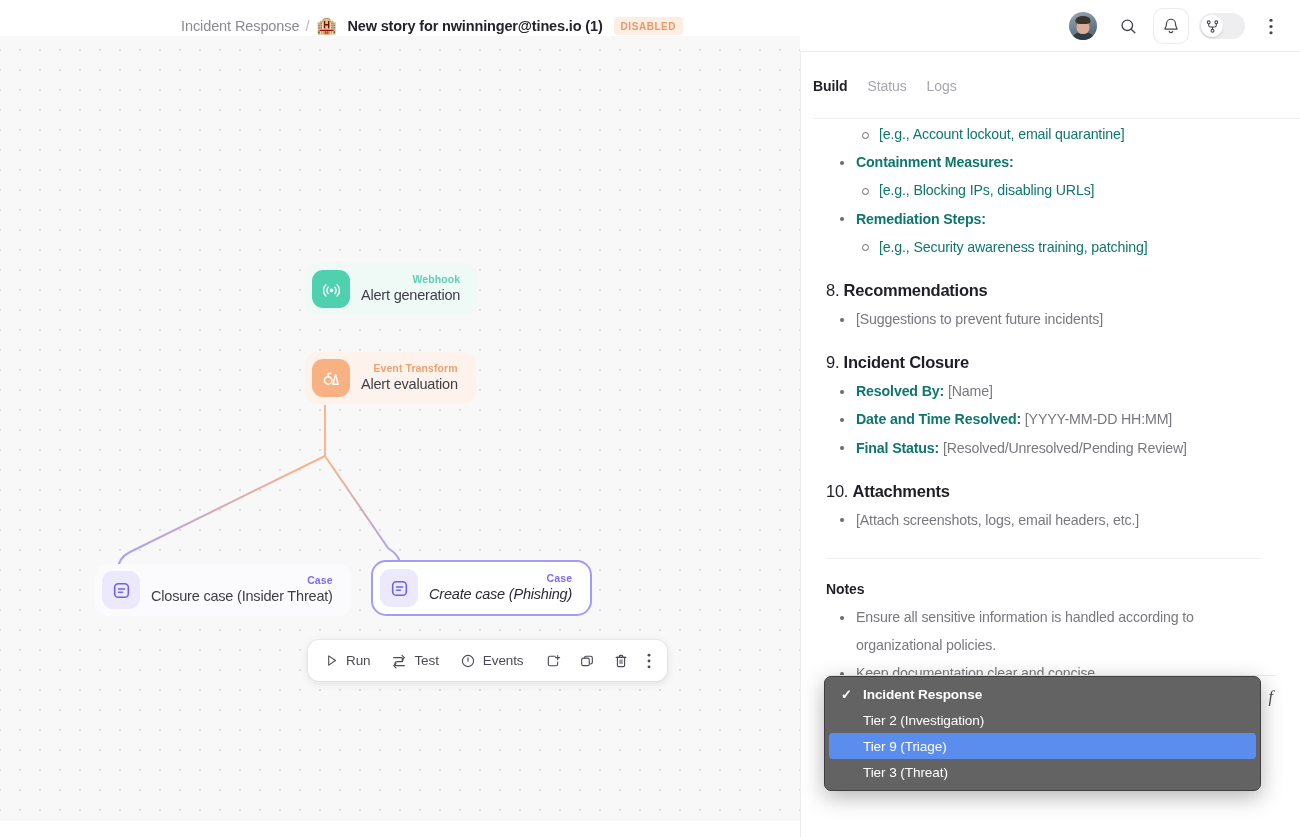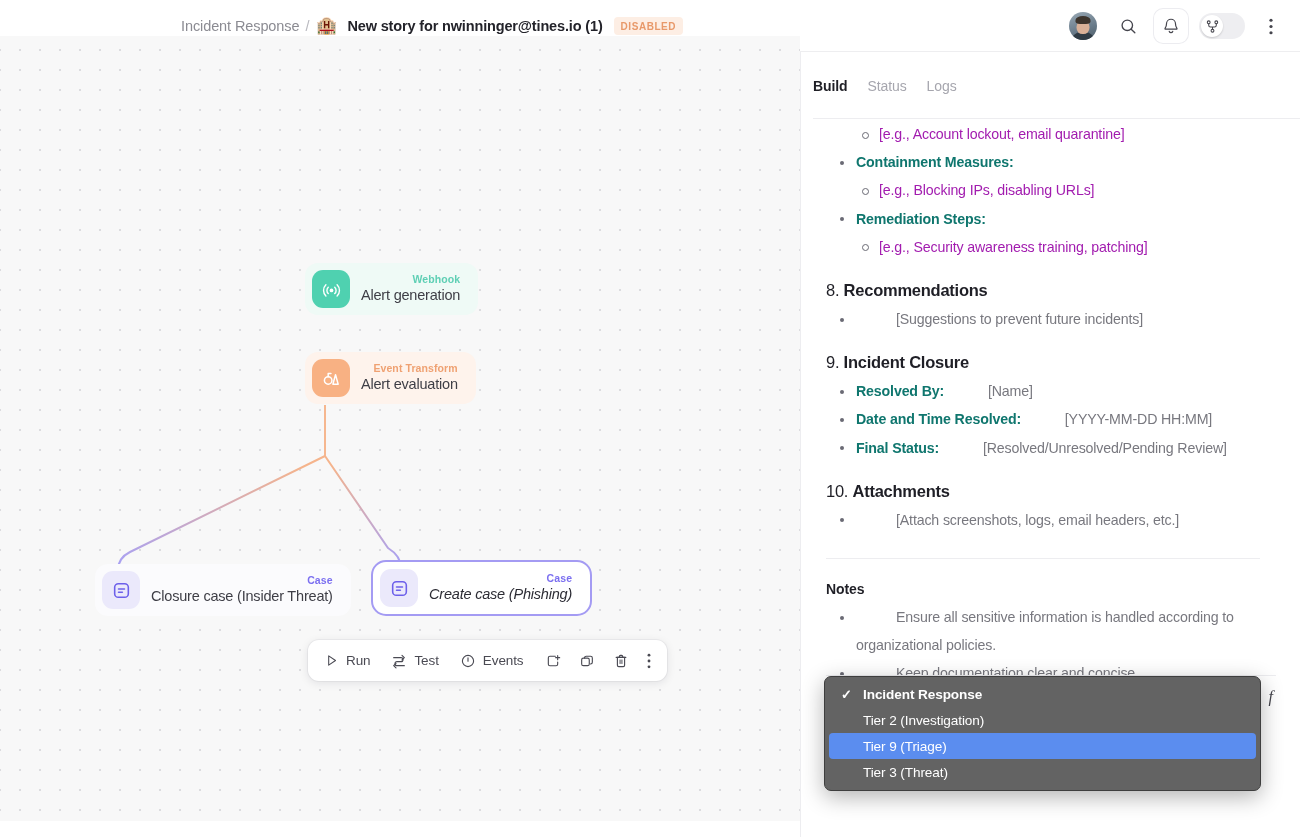--- a/index.html
+++ b/index.html
@@ -186,29 +186,29 @@
     position: relative; padding-left: 30px;
     font-size: 14.2px; color: #4d4d56; line-height: 28.2px; letter-spacing: -0.15px;
   }
   ul.l1 > li::before {
     content: ""; position: absolute; left: 14px; top: 12.6px;
     width: 4px; height: 4px; border-radius: 50%; background: #6a6a74;
   }
   ul.l2 { list-style: none; margin: 0; padding: 0; }
   ul.l2 > li {
     position: relative; padding-left: 53px;
-    font-size: 14.2px; color: #a21caf; line-height: 28.2px; letter-spacing: -0.15px;
+    font-size: 14.2px; color: #0f766e; line-height: 28.2px; letter-spacing: -0.15px;
   }
   ul.l2 > li::before {
     content: ""; position: absolute; left: 36px; top: 11.5px;
     width: 5px; height: 5px; border-radius: 50%;
     border: 1.1px solid #6a6a74; background: transparent;
   }
   .bold { font-weight: 700; color: #0f766e; }
-  .muted { color: #78787f; margin-left: 40px; }
+  .muted { color: #78787f; }
 
   h3.sec {
     font-size: 16.5px; color: #1f1f26; letter-spacing: -0.25px;
     margin: 20px 0 5px 0; font-weight: 400;
   }
   h3.sec b { font-weight: 700; }
   h4.notes {
     font-size: 14px; color: #1f1f26; font-weight: 700;
     margin: 0 0 6px 0; letter-spacing: -0.1px;
   }

